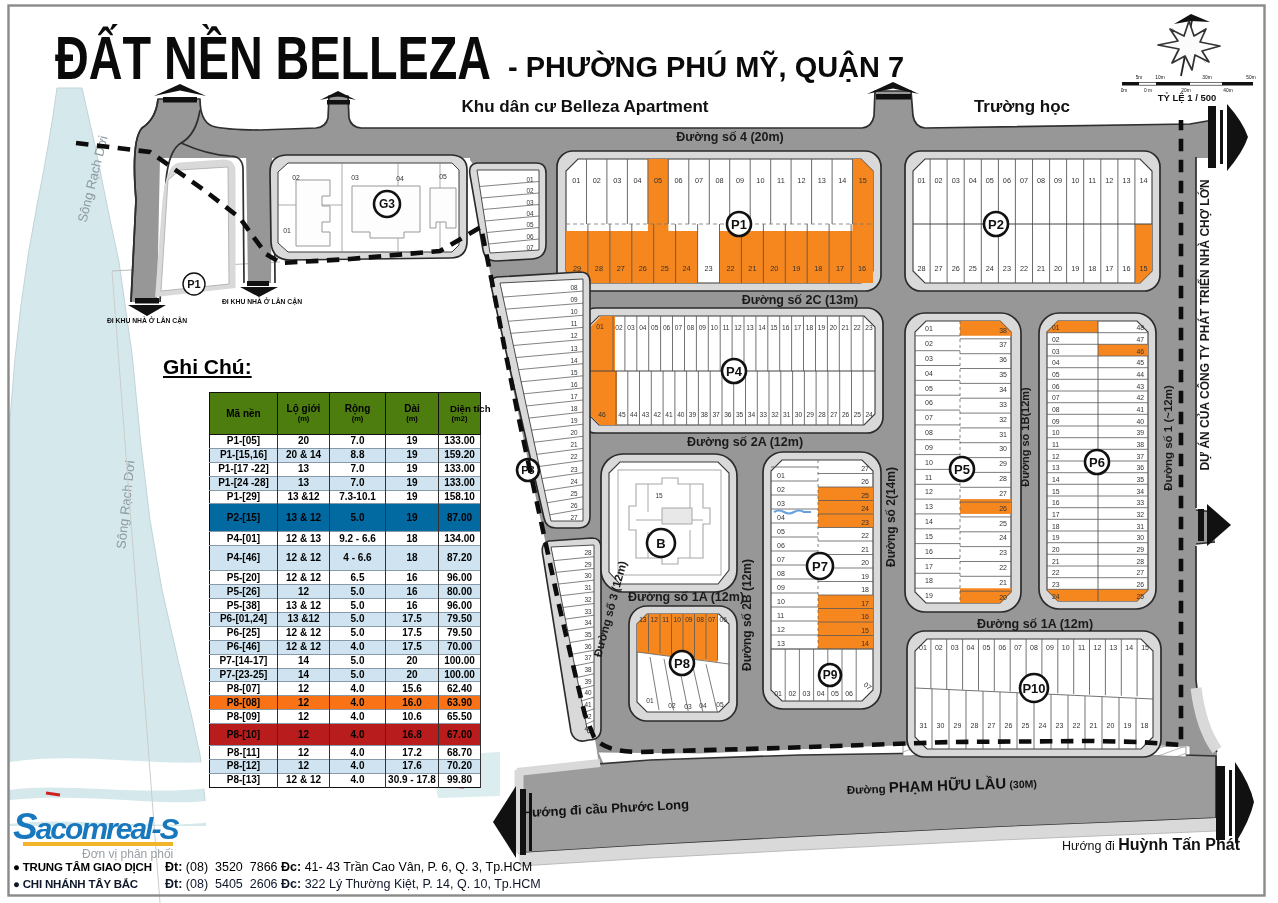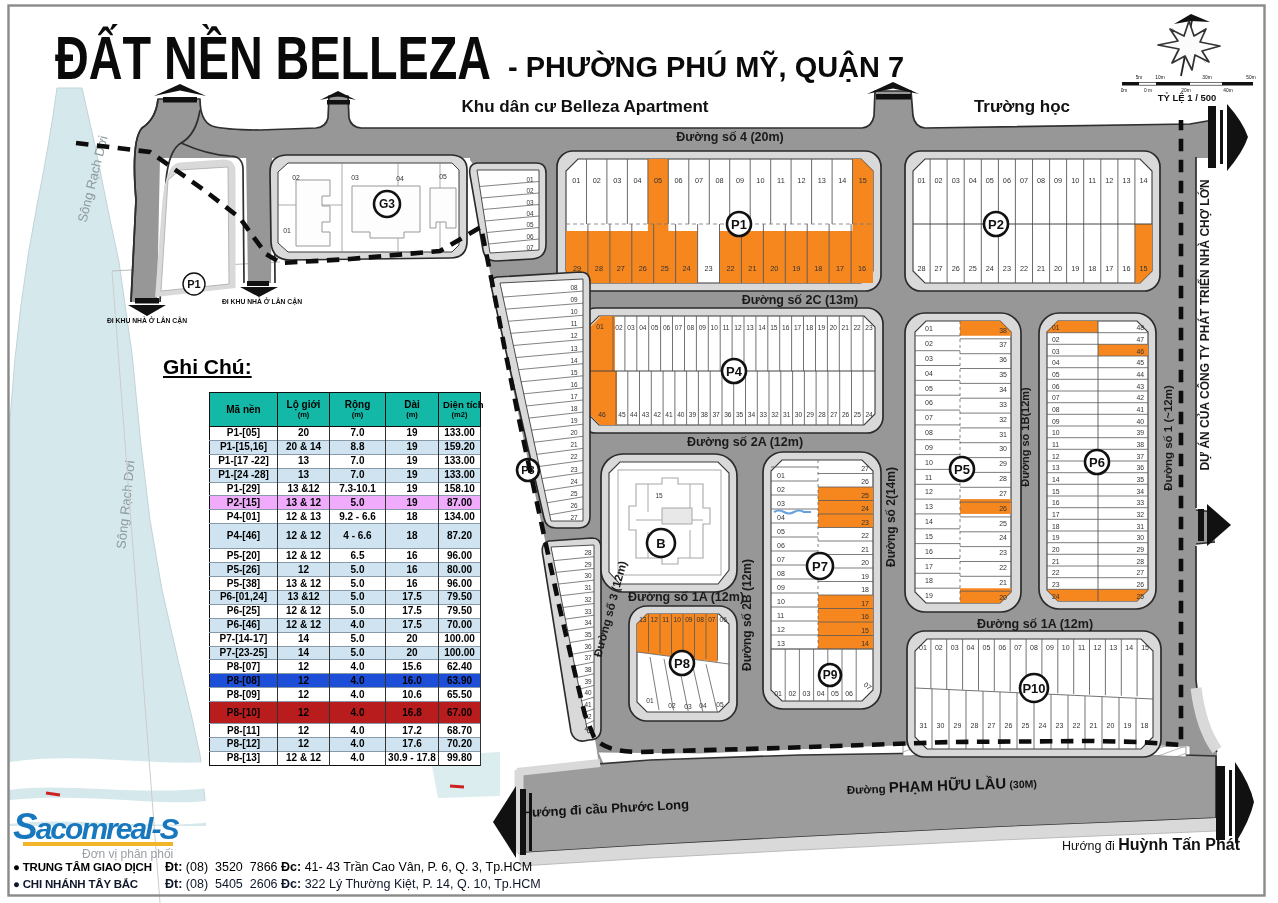--- a/index.html
+++ b/index.html
@@ -627,26 +627,26 @@
 
 <text x="1187" y="101" font-size="9.5" font-weight="bold" fill="#111" text-anchor="middle">TỶ LỆ  1 / 500</text>
 
 <rect x="8.5" y="5.5" width="1256" height="890" fill="none" stroke="#8a8a8a" stroke-width="2.4"></rect>
 </svg>
 
 <div style="position:absolute;left:163px;top:355px;font-size:21px;font-weight:bold;color:#000;text-decoration:underline;">Ghi Chú:</div>
 
 <table style="position:absolute;left:209px;top:392px;width:272px;border-collapse:collapse;border:1.8px solid #111;font-size:10px;font-weight:bold;color:#000;text-align:center;table-layout:fixed;line-height:12px;white-space:nowrap;" cellspacing="0">
       <tbody>
-        <tr style="background:#14b8a6;height:34px;">
+        <tr style="background:#4d7c0f;height:34px;">
           <td style="width:67px;padding:0;border:1px solid #111;line-height:9px;"><b>Mã nền</b></td>
           <td style="width:51px;padding:0;border:1px solid #111;line-height:9px;"><b>Lộ giới</b><br><span style="font-size:7.5px;">(m)</span></td>
           <td style="width:55px;padding:0;border:1px solid #111;line-height:9px;"><b>Rộng</b><br><span style="font-size:7.5px;">(m)</span></td>
           <td style="width:52px;padding:0;border:1px solid #111;line-height:9px;"><b>Dài</b><br><span style="font-size:7.5px;">(m)</span></td>
-          <td style="padding:4px;border:1px solid #111;line-height:9px;font-size:9.6px;"><b>Diện tích</b><br><span style="font-size:7.5px;">(m2)</span></td>
+          <td style="padding:11px;border:1px solid #111;line-height:9px;font-size:9.6px;"><b>Diện tích</b><br><span style="font-size:7.5px;">(m2)</span></td>
         </tr>
         <tr style="background:#fff;height:13.9px;">
           <td style="padding:0;border-right:1px solid #333;border-top:1px solid #89a;">P1-[05]</td>
           <td style="padding:0;border-right:1px solid #333;border-top:1px solid #89a;">20</td>
           <td style="padding:0;border-right:1px solid #333;border-top:1px solid #89a;">7.0</td>
           <td style="padding:0;border-right:1px solid #333;border-top:1px solid #89a;">19</td>
           <td style="padding:0;border-right:1px solid #333;border-top:1px solid #89a;">133.00</td>
         </tr>
         <tr style="background:#cfe4f0;height:13.9px;">
           <td style="padding:0;border-right:1px solid #333;border-top:1px solid #89a;">P1-[15,16]</td>
@@ -669,21 +669,21 @@
           <td style="padding:0;border-right:1px solid #333;border-top:1px solid #89a;">19</td>
           <td style="padding:0;border-right:1px solid #333;border-top:1px solid #89a;">133.00</td>
         </tr>
         <tr style="background:#fff;height:13.9px;">
           <td style="padding:0;border-right:1px solid #333;border-top:1px solid #89a;">P1-[29]</td>
           <td style="padding:0;border-right:1px solid #333;border-top:1px solid #89a;">13 &amp;12</td>
           <td style="padding:0;border-right:1px solid #333;border-top:1px solid #89a;">7.3-10.1</td>
           <td style="padding:0;border-right:1px solid #333;border-top:1px solid #89a;">19</td>
           <td style="padding:0;border-right:1px solid #333;border-top:1px solid #89a;">158.10</td>
         </tr>
-        <tr style="background:#f0abfc;height:14px;">
+        <tr style="background:#0369a1;height:28px;">
           <td style="padding:0;border-right:1px solid #333;border-top:1px solid #89a;">P2-[15]</td>
           <td style="padding:0;border-right:1px solid #333;border-top:1px solid #89a;">13 &amp; 12</td>
           <td style="padding:0;border-right:1px solid #333;border-top:1px solid #89a;">5.0</td>
           <td style="padding:0;border-right:1px solid #333;border-top:1px solid #89a;">19</td>
           <td style="padding:0;border-right:1px solid #333;border-top:1px solid #89a;">87.00</td>
         </tr>
         <tr style="background:#fff;height:13.9px;">
           <td style="padding:0;border-right:1px solid #333;border-top:1px solid #89a;">P4-[01]</td>
           <td style="padding:0;border-right:1px solid #333;border-top:1px solid #89a;">12 &amp; 13</td>
           <td style="padding:0;border-right:1px solid #333;border-top:1px solid #89a;">9.2 - 6.6</td>
@@ -753,21 +753,21 @@
           <td style="padding:0;border-right:1px solid #333;border-top:1px solid #89a;">20</td>
           <td style="padding:0;border-right:1px solid #333;border-top:1px solid #89a;">100.00</td>
         </tr>
         <tr style="background:#fff;height:13.9px;">
           <td style="padding:0;border-right:1px solid #333;border-top:1px solid #89a;">P8-[07]</td>
           <td style="padding:0;border-right:1px solid #333;border-top:1px solid #89a;">12</td>
           <td style="padding:0;border-right:1px solid #333;border-top:1px solid #89a;">4.0</td>
           <td style="padding:0;border-right:1px solid #333;border-top:1px solid #89a;">15.6</td>
           <td style="padding:0;border-right:1px solid #333;border-top:1px solid #89a;">62.40</td>
         </tr>
-        <tr style="background:#1d4ed8;height:13.9px;padding-left:32px;">
+        <tr style="background:#f97316;height:13.9px;padding-left:32px;">
           <td style="padding:0;border-right:1px solid #333;border-top:1px solid #89a;">P8-[08]</td>
           <td style="padding:0;border-right:1px solid #333;border-top:1px solid #89a;">12</td>
           <td style="padding:0;border-right:1px solid #333;border-top:1px solid #89a;">4.0</td>
           <td style="padding:0;border-right:1px solid #333;border-top:1px solid #89a;">16.0</td>
           <td style="padding:0;border-right:1px solid #333;border-top:1px solid #89a;">63.90</td>
         </tr>
         <tr style="background:#fff;height:13.9px;">
           <td style="padding:0;border-right:1px solid #333;border-top:1px solid #89a;">P8-[09]</td>
           <td style="padding:0;border-right:1px solid #333;border-top:1px solid #89a;">12</td>
           <td style="padding:0;border-right:1px solid #333;border-top:1px solid #89a;">4.0</td>

